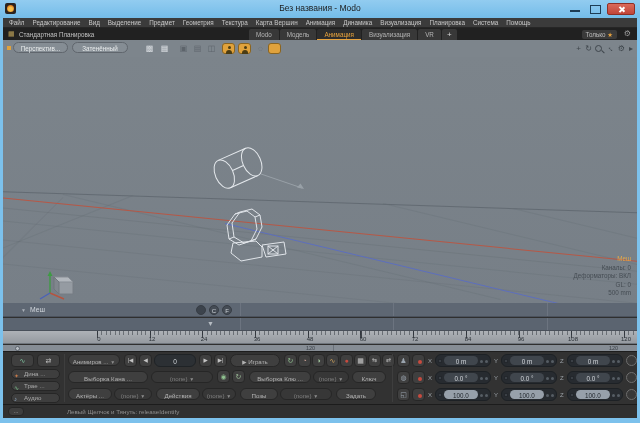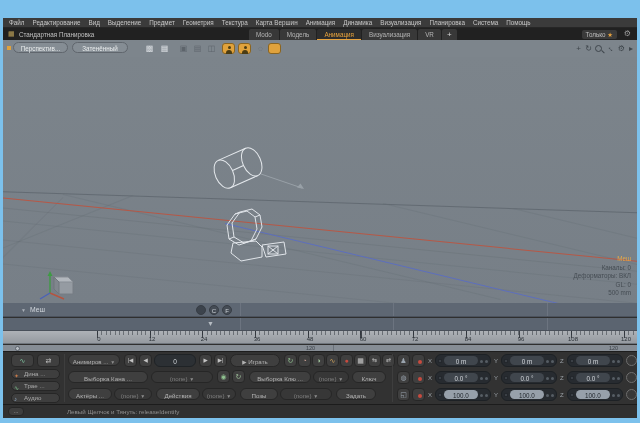--- a/index.html
+++ b/index.html
@@ -96,20 +96,27 @@
   .status{left:0;top:386px;width:634px;height:14px;background:#303030;border-top:1px solid #1c1c1c;}
   .morebtn{left:5px;top:2px;width:16px;height:9px;background:#3e3e3e;border:1px solid #262626;border-radius:4px;color:#b5b5b5;font-size:6px;text-align:center;line-height:7px;}
   .hint{left:64px;top:3px;font-size:6.2px;color:#8f8f8f;}
   .bborder{left:0;top:418px;width:640px;height:5px;background:#7cc1ec;}
 </style>
 </head>
 <body>
 
 <div class="win">
 
+  <div class="ab titlebar">
+    <div class="ab appicon"></div>
+    <div class="ab title">Без названия - Modo</div>
+    <div class="ab wbtn btn-min"></div>
+    <div class="ab wbtn btn-max"></div>
+    <div class="ab wbtn btn-close"></div>
+  </div>
 
   <div class="ab content">
 
     <div class="ab menubar">
       <span>Файл</span>
       <span>Редактирование</span>
       <span>Вид</span>
       <span>Выделение</span>
       <span>Предмет</span>
       <span>Геометрия</span>

